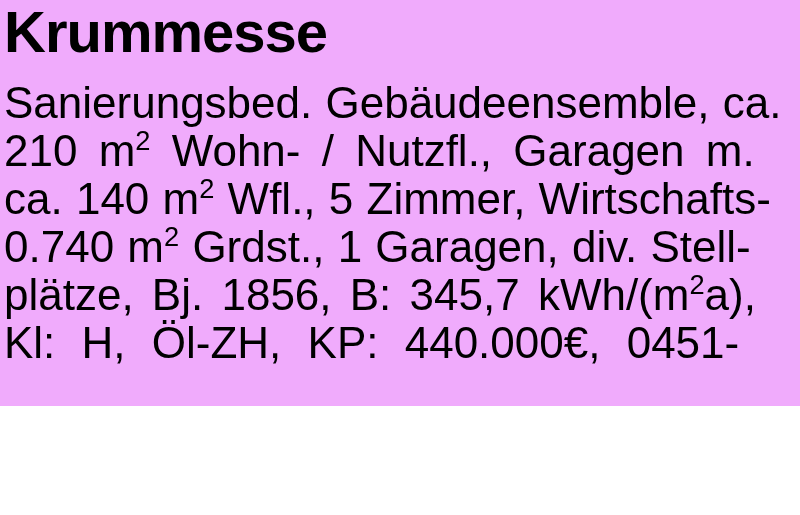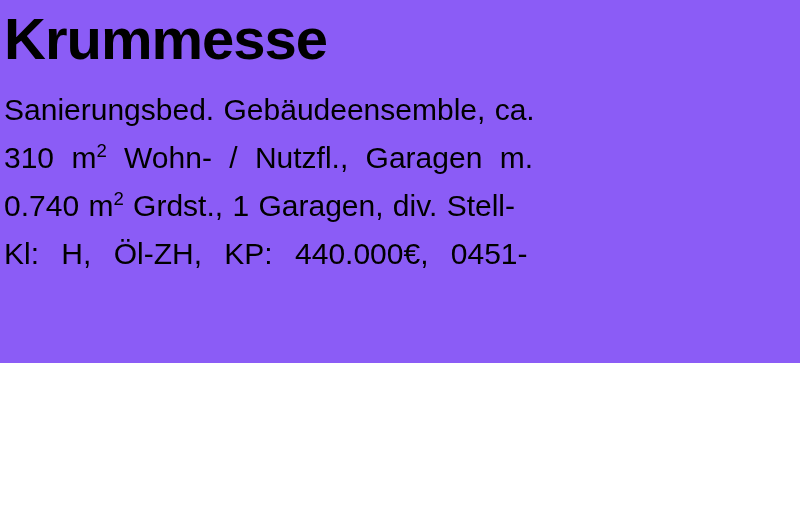--- a/index.html
+++ b/index.html
@@ -10,37 +10,37 @@
   body {
     width: 800px;
     height: 515px;
     overflow: hidden;
     font-family: "Liberation Sans", sans-serif;
     color: #000000;
   }
   .ad {
     box-sizing: border-box;
     width: 800px;
-    height: 363px;
-    padding: 8px 4px 0 4px;
-    background: #8b5cf6;
+    height: 406px;
+    padding: 1px 4px 0 4px;
+    background: #f0abfc;
   }
   .ad-title {
     font-family: "Liberation Sans", sans-serif;
     font-weight: bold;
     font-size: 58px;
     line-height: 62px;
     letter-spacing: -1px;
     margin: 0 0 10px 0;
     color: #000000;
     white-space: nowrap;
   }
   .ad-body {
     font-family: "Liberation Sans", sans-serif;
-    font-size: 30px;
+    font-size: 44px;
     line-height: 48px;
     color: #000000;
     text-align: justify;
     text-align-last: left;
     word-spacing: 0px;
     margin-top: 16px;
   }
   .ad-body .line {
     display: block;
     white-space: nowrap;
@@ -60,22 +60,28 @@
 </head>
 <body>
 
 <div class="ad">
   <h1 class="ad-title">Krummesse</h1>
   <div class="ad-body">
     <span class="line j1">
       <span>Sanierungsbed. Gebäudeensemble, ca.</span>
     </span>
     <span class="line j2">
-      <span>310 m</span><sup>2</sup><span> Wohn- / Nutzfl., Garagen m.</span>
+      <span>210 m</span><sup>2</sup><span> Wohn- / Nutzfl., Garagen m.</span>
+    </span>
+    <span class="line j1">
+      <span>ca. 140 m</span><sup>2</sup><span> Wfl., 5 Zimmer, Wirtschafts-</span>
     </span>
     <span class="line j1">
       <span>0.740 m</span><sup>2</sup><span> Grdst., 1 Garagen, div. Stell-</span>
+    </span>
+    <span class="line j4">
+      <span>plätze, Bj. 1856, B: 345,7 kWh/(m</span><sup>2</sup><span>a),</span>
     </span>
     <span class="line j5">
       <span>Kl: H, Öl-ZH, KP: 440.000€, 0451-</span>
     </span>
   </div>
 </div>
 
 </body></html>

